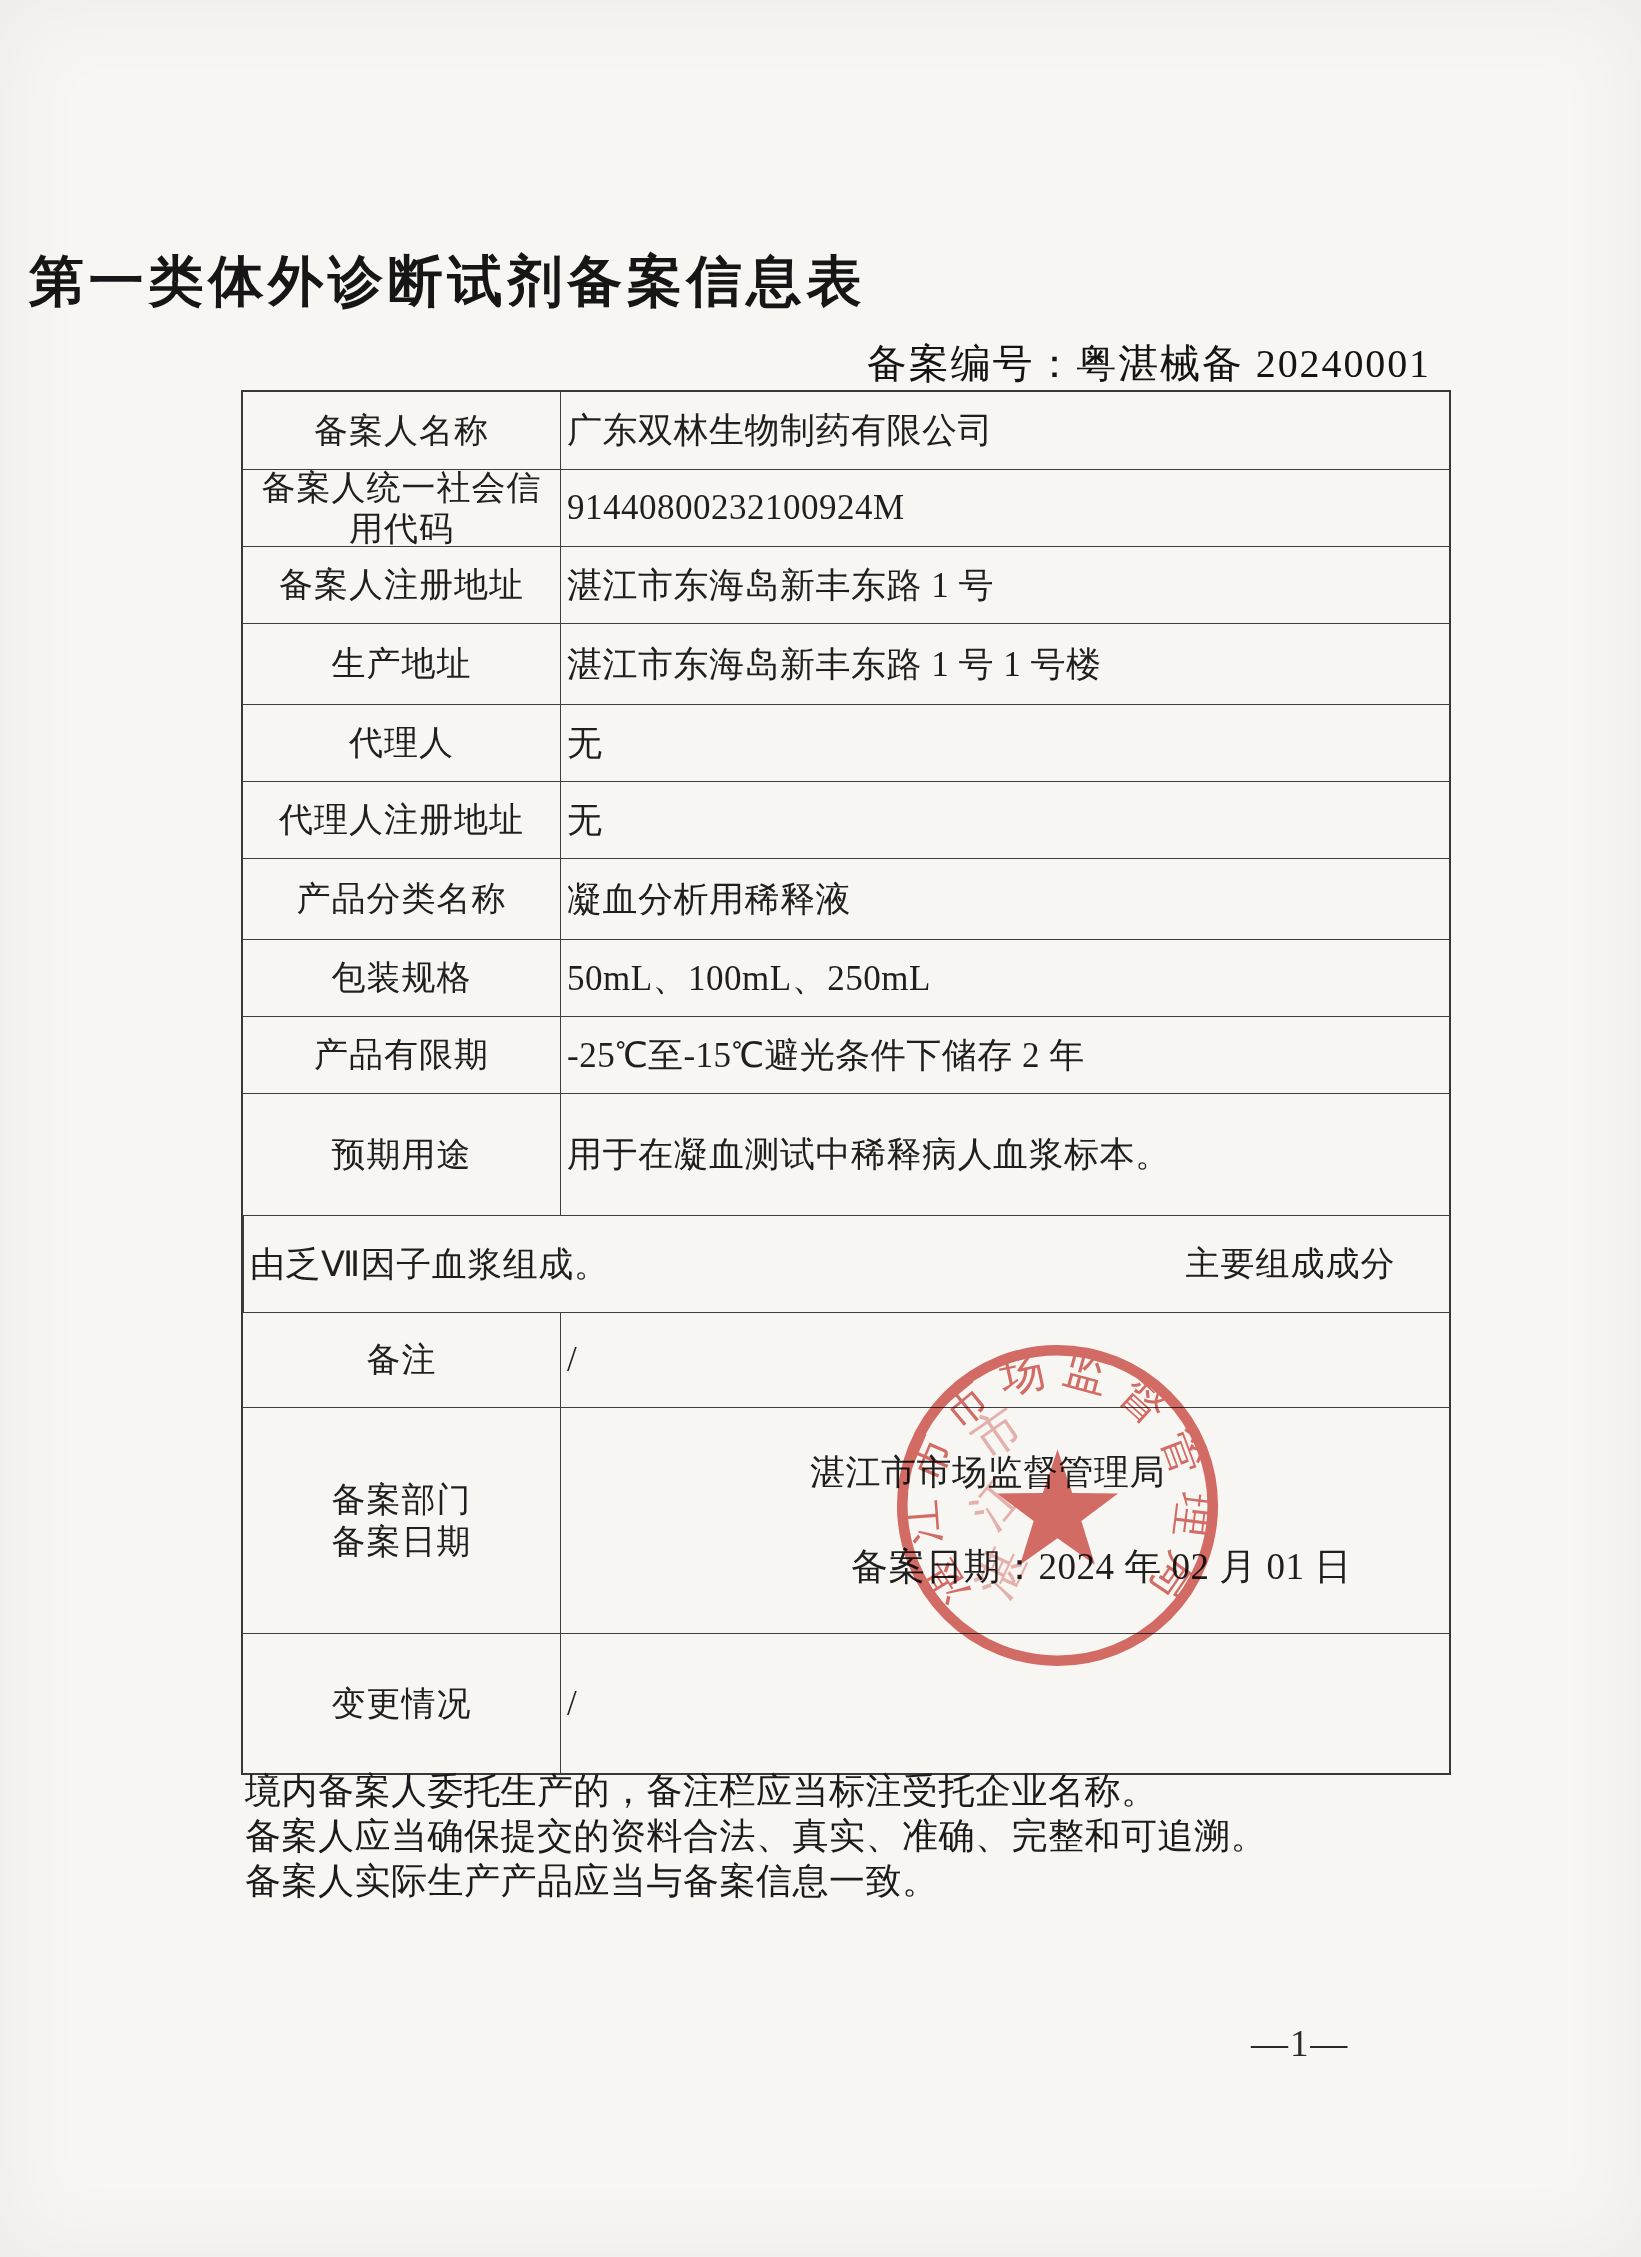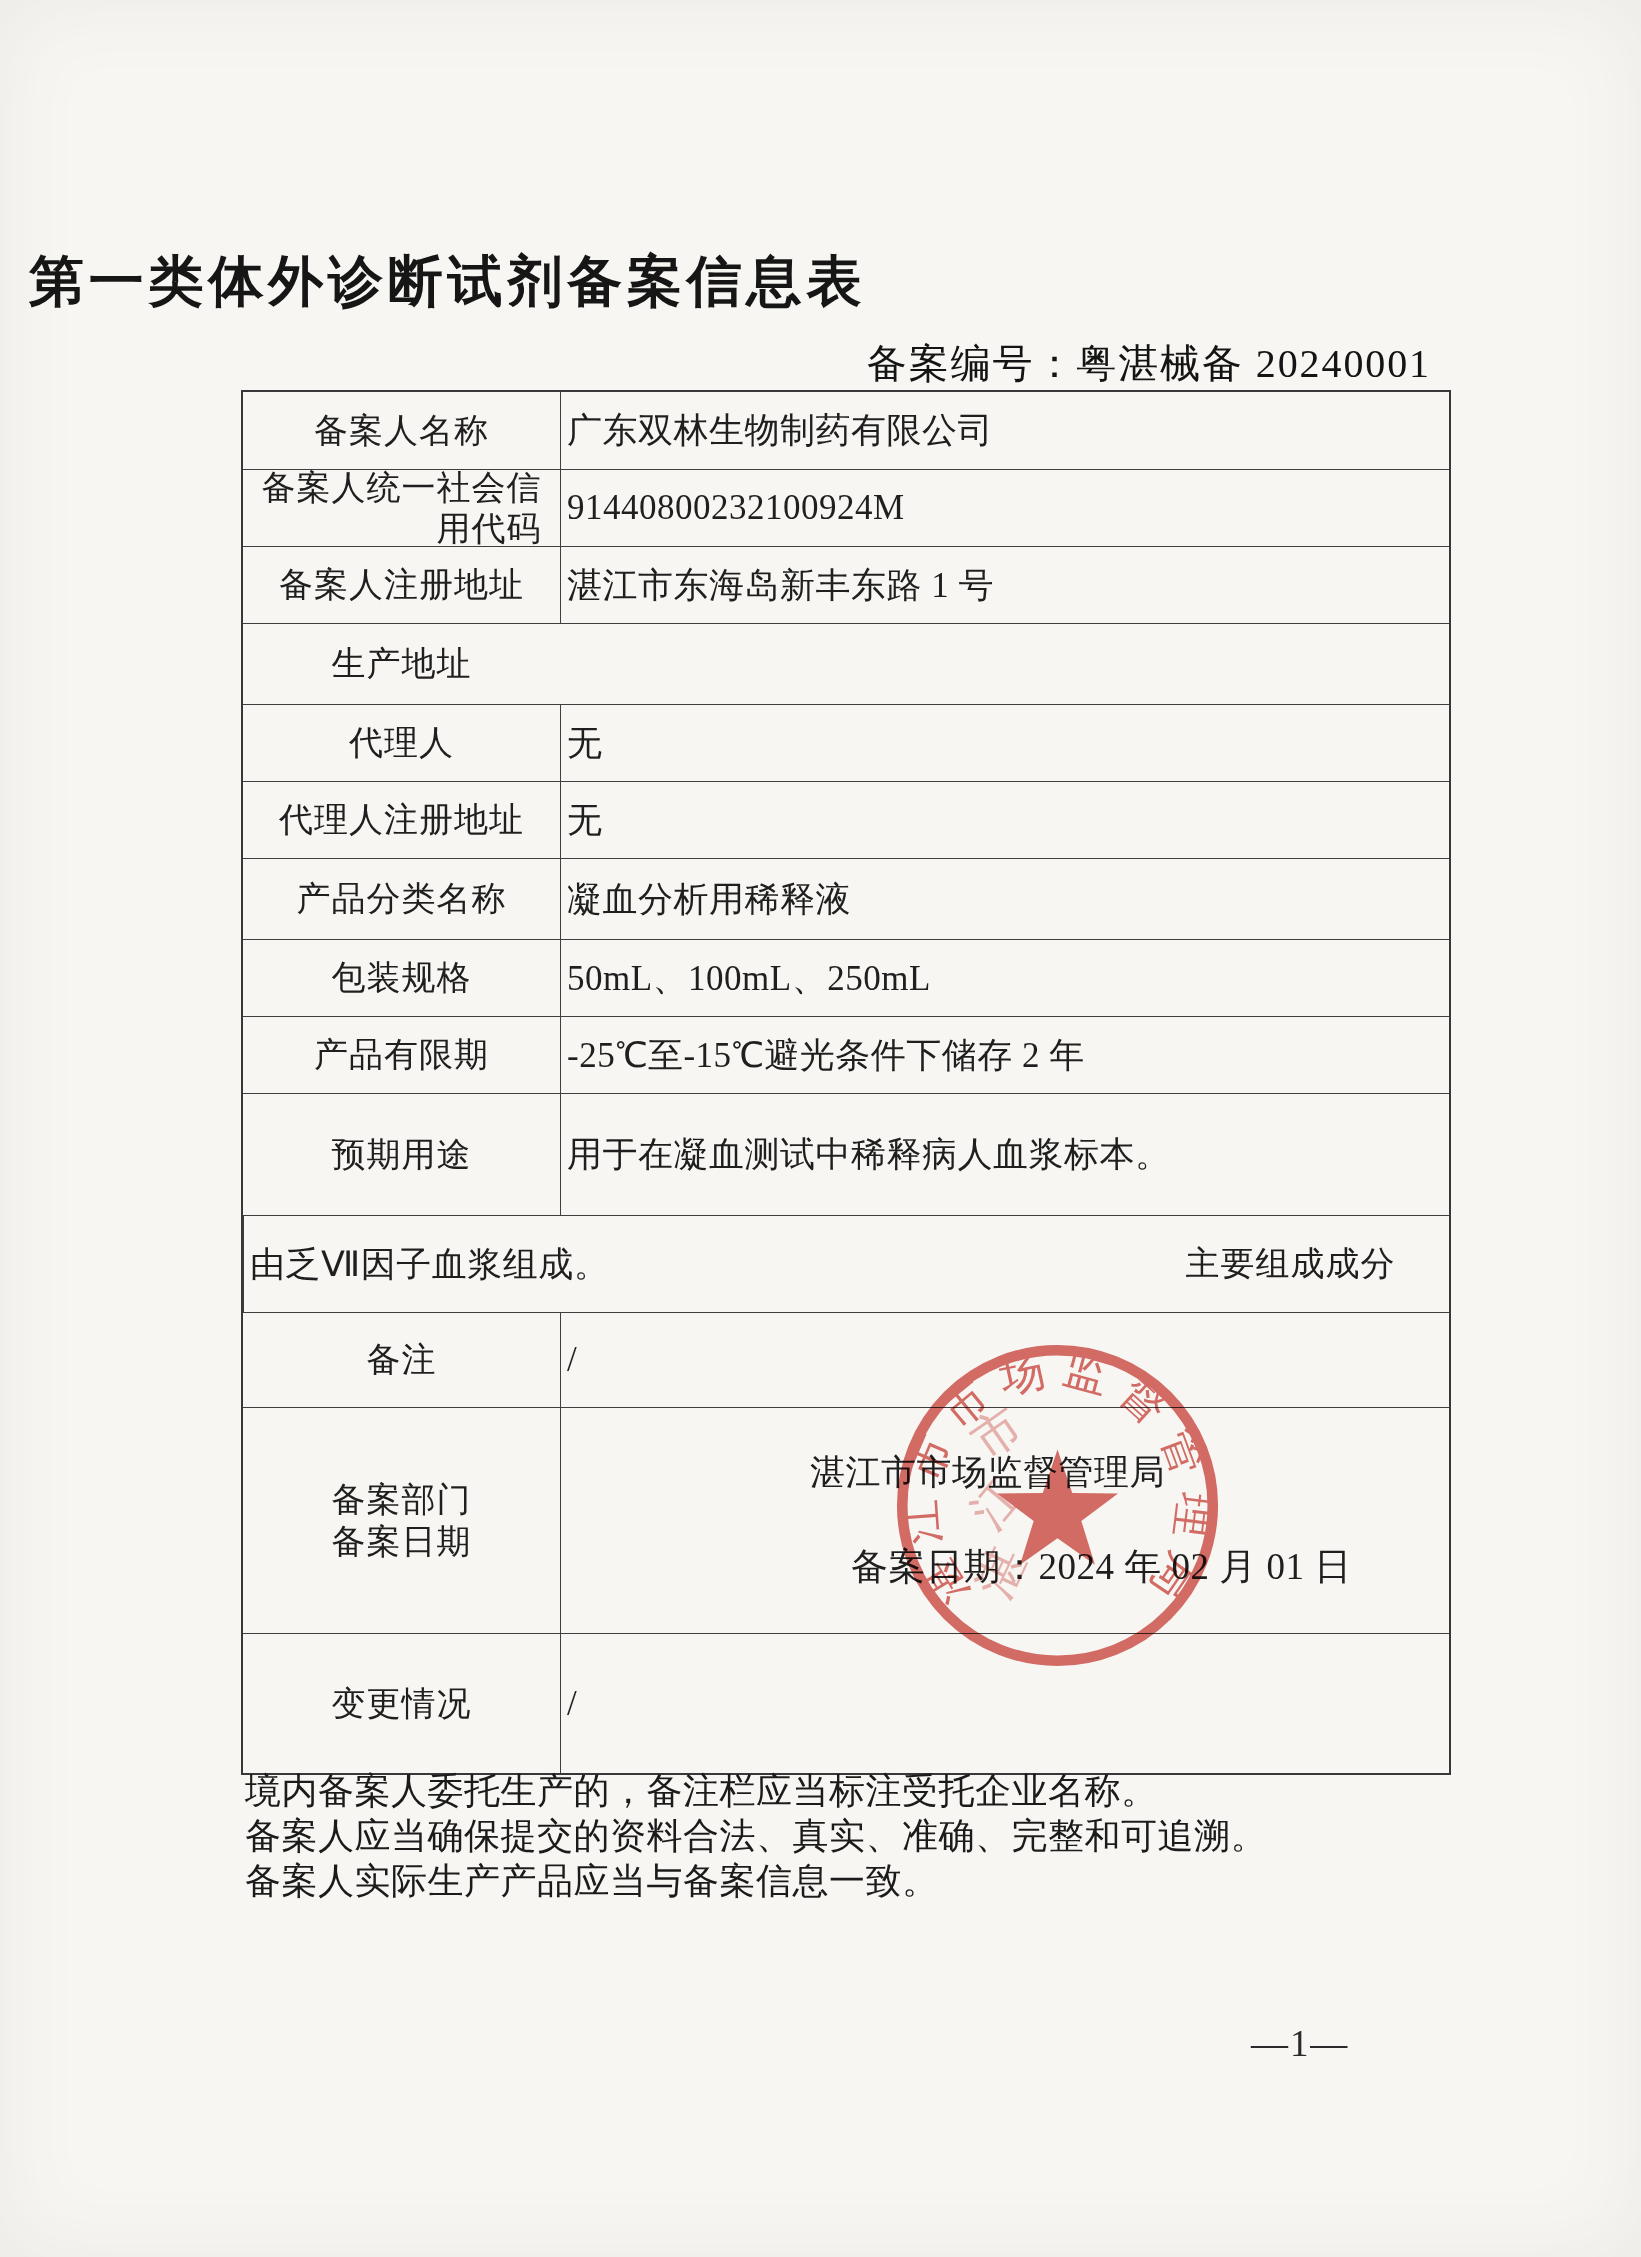--- a/index.html
+++ b/index.html
@@ -42,21 +42,21 @@
     display:flex;
     box-sizing:border-box;
     border-top:1.9px solid #3e3e3e;
   }
   .tr:first-child{border-top:none;}
   .td{box-sizing:border-box;display:flex;align-items:center;}
   .td.label{
     width:317px;
     flex:0 0 317px;
     justify-content:center;
-    text-align:right;
+    text-align:center;
     white-space:pre-line;
     font-size:34px;
     letter-spacing:1px;
     line-height:1.22;
   }
   .td.value{
     flex:1 1 auto;
     border-left:1.9px solid #3e3e3e;
     padding-left:6px;
     font-size:35px;
@@ -115,20 +115,21 @@
       <div class="td label">备案人统一社会信
 用代码</div>
       <div class="td value">91440800232100924M</div>
     </div>
     <div class="tr" style="height:77px">
       <div class="td label">备案人注册地址</div>
       <div class="td value">湛江市东海岛新丰东路 1 号</div>
     </div>
     <div class="tr" style="height:81px">
       <div class="td label">生产地址</div>
+      <div class="td value">湛江市东海岛新丰东路 1 号 1 号楼</div>
     </div>
     <div class="tr" style="height:77px">
       <div class="td label">代理人</div>
       <div class="td value">无</div>
     </div>
     <div class="tr" style="height:77px">
       <div class="td label">代理人注册地址</div>
       <div class="td value">无</div>
     </div>
     <div class="tr" style="height:81px">

